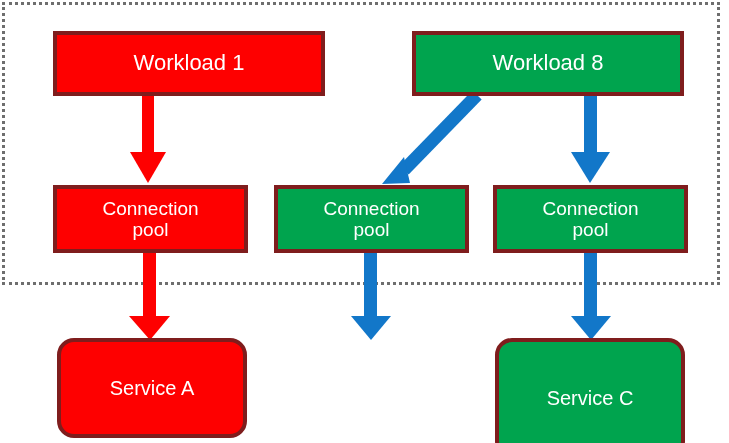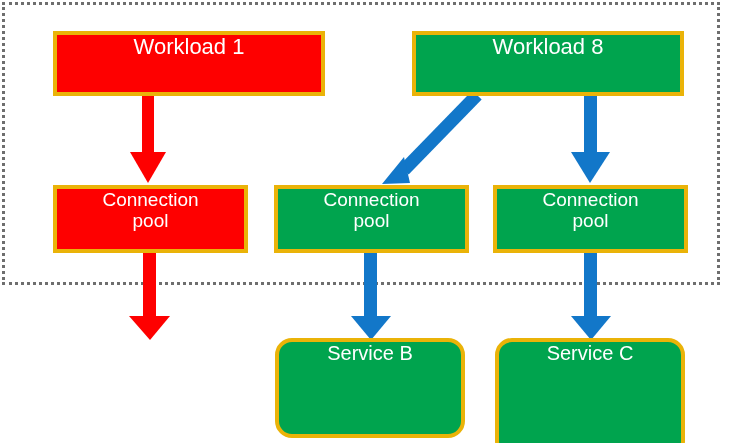--- a/index.html
+++ b/index.html
@@ -25,22 +25,23 @@
     height: 283px;
     border: 3px dotted #6e6e6e;
     box-sizing: border-box;
     pointer-events: none;
   }
 
   
   .node {
     position: absolute;
     box-sizing: border-box;
-    border: 4px solid #eab308;
+    border: 4px solid #7f1d1d;
     display: flex;
+    align-items: center;
     justify-content: center;
     text-align: center;
     color: #ffffff;
     line-height: 1.12;
     z-index: 5;
   }
   .node .label {
     display: block;
     width: 100%;
     white-space: pre-line;
@@ -118,22 +119,22 @@
   <div class="node green pool" style="left:274px; top:185px; width:195px; height:68px;">
     <span class="label">Connection
 pool</span>
   </div>
 
   <div class="node green pool" style="left:493px; top:185px; width:195px; height:68px;">
     <span class="label">Connection
 pool</span>
   </div>
 
+  <div class="node red service" style="left:57px; top:338px; width:190px; height:100px;">
+    <span class="label">Service A</span>
+  </div>
 
-  <div class="node green service" style="left:275px; top:338px; width:190px; height:100px;">
-    <span class="label">Service B</span>
-  </div>
 
   <div class="node green service" style="left:495px; top:338px; width:190px; height:120px;">
     <span class="label">Service C</span>
   </div>
 
 </div>
 
 </body></html>

